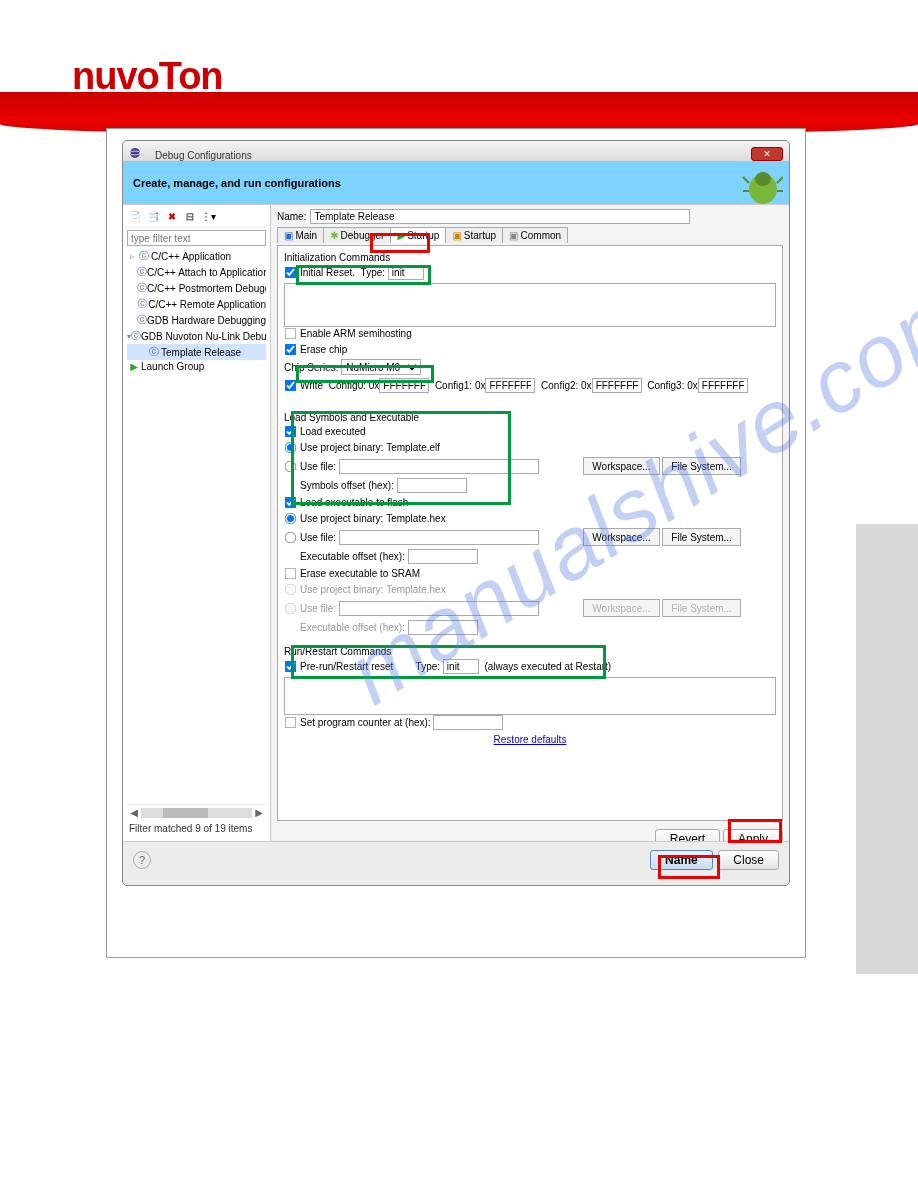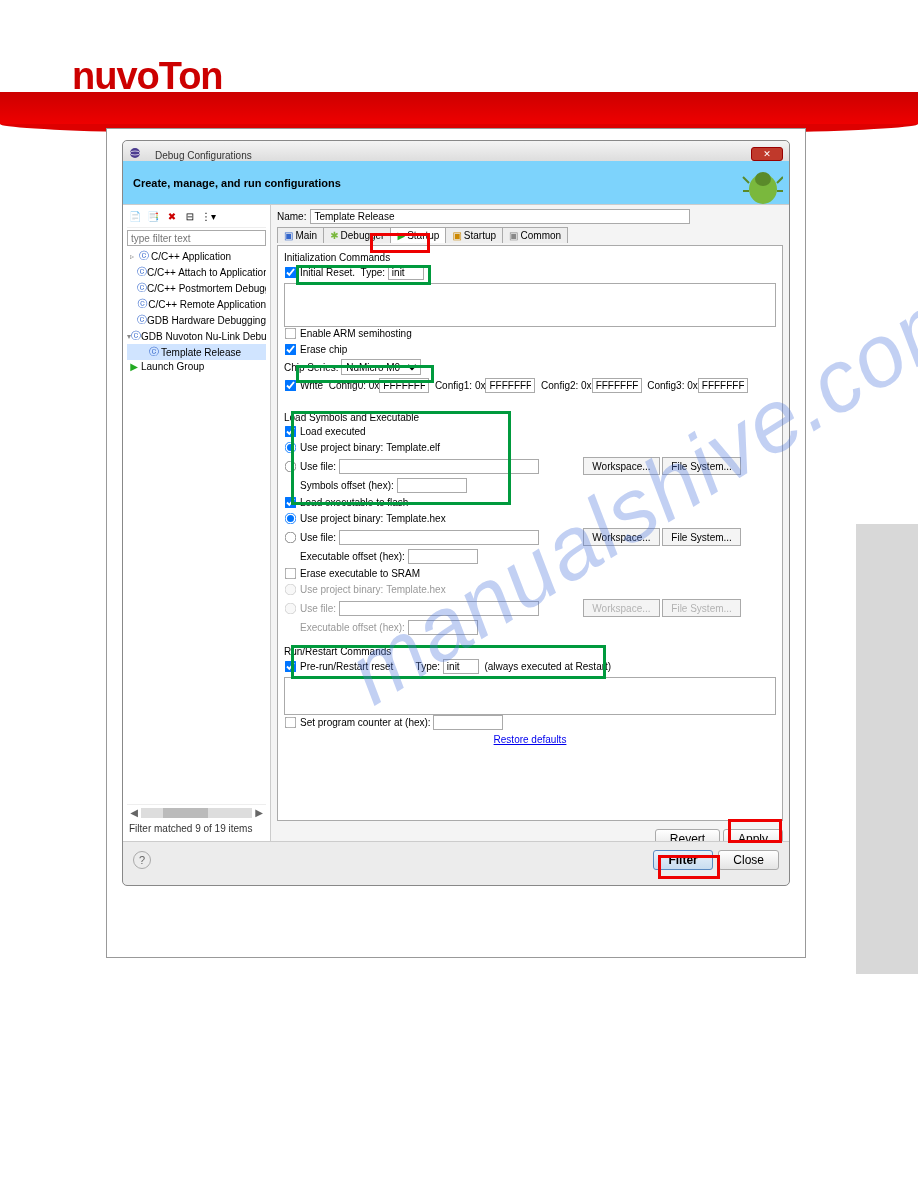--- a/index.html
+++ b/index.html
@@ -230,21 +230,21 @@
       <div style="text-align:right;margin-top:8px;">
         <button class="btn-main">Revert</button>
         <button class="btn-main">Apply</button>
       </div>
     </div>
   </div>
 
   <div class="footer">
     <div class="help-icon">?</div>
     <div style="flex:1"></div>
-    <button class="btn-main" style="font-weight:bold;background:linear-gradient(#eaf3fb,#c8ddf0);border-color:#5a8ac0;">Filter</button>&nbsp;&nbsp;
+    <button class="btn-main" style="font-weight:bold;background:linear-gradient(#eaf3fb,#c8ddf0);border-color:#5a8ac0;">Name</button>&nbsp;&nbsp;
     <button class="btn-main">Close</button>
   </div>
 
   <div class="red-box" style="top:92px;left:247px;width:60px;height:20px;"></div>
   <div class="green-box" style="top:124px;left:173px;width:135px;height:20px;"></div>
   <div class="green-box" style="top:224px;left:173px;width:138px;height:18px;"></div>
   <div class="green-box" style="top:270px;left:168px;width:220px;height:94px;"></div>
   <div class="green-box" style="top:504px;left:168px;width:315px;height:34px;"></div>
   <div class="red-box" style="top:678px;left:605px;width:54px;height:24px;"></div>
   <div class="red-box" style="top:714px;left:535px;width:62px;height:24px;"></div>

